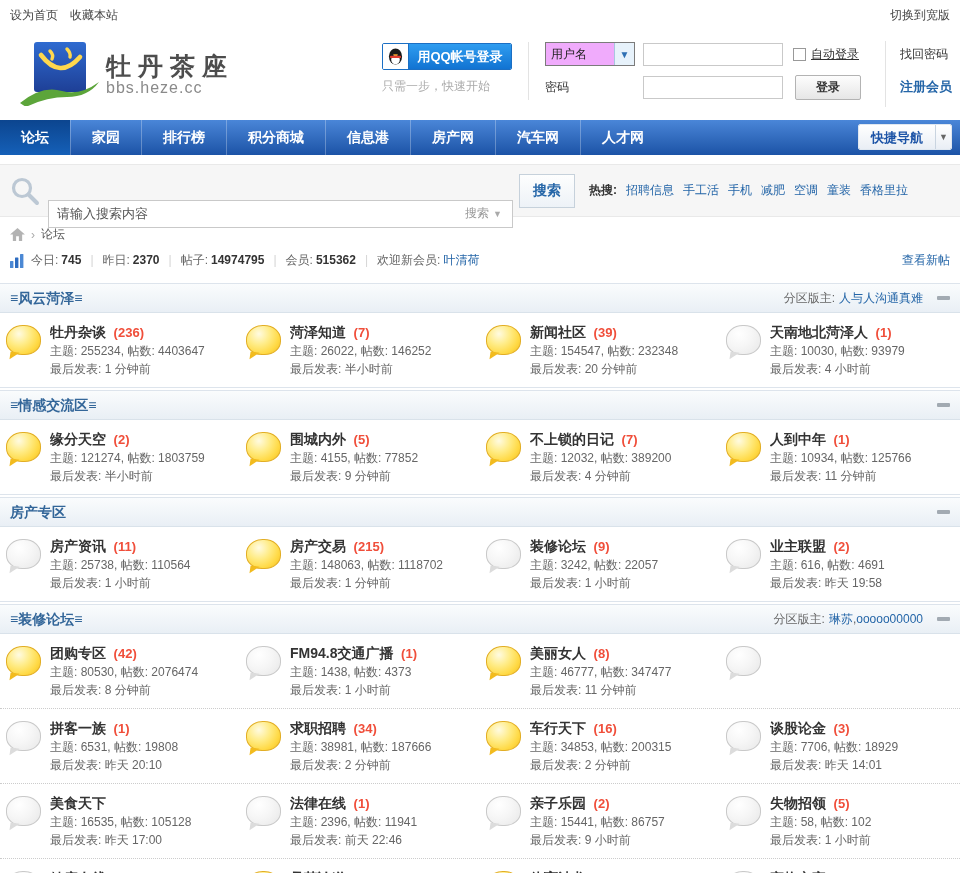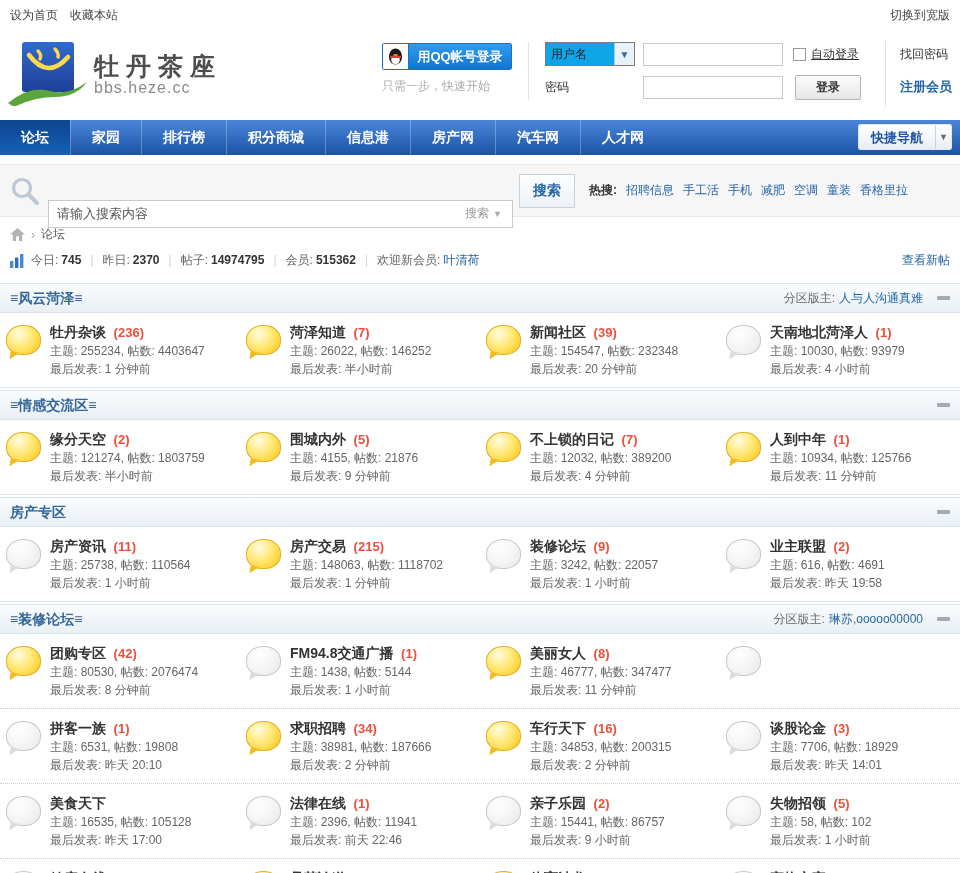--- a/index.html
+++ b/index.html
@@ -10,38 +10,38 @@
     font-size:12px; color:#333;
   }
   a { text-decoration:none; cursor:pointer; }
 
   
   .topbar { height:28px; padding:7px 10px 0 10px; display:flex; justify-content:space-between; }
   .topbar a { color:#444; margin-right:12px; }
   .topbar .right a { margin:0; }
 
   
-  .header { height:92px; padding:10px 8px 0 8px; display:flex; align-items:flex-start; }
+  .header { height:92px; padding:10px 8px 0 20px; display:flex; align-items:flex-start; }
   .logo { display:flex; align-items:center; margin-top:2px; }
   .logo-text { margin-left:6px; }
   .logo-title { font-size:25px; font-weight:bold; color:#4d4d4d; letter-spacing:7px; line-height:26px; }
   .logo-sub { font-size:16px; color:#8a8a8a; line-height:18px; letter-spacing:1px; }
   .hspacer { flex:1; }
 
   .qq-block { width:130px; margin-top:5px; }
   .qq-btn { display:flex; height:27px; border:1px solid #1b6fc4; border-radius:2px; overflow:hidden; cursor:pointer; }
   .qq-btn .qq-ico { width:26px; background:#fff; display:flex; align-items:center; justify-content:center; border-right:1px solid #1b6fc4; }
   .qq-btn .qq-label { flex:1; background:linear-gradient(#2f9df0,#1173d2); color:#fff; font-size:13px; font-weight:bold; display:flex; align-items:center; justify-content:center; }
   .qq-hint { color:#aaa; margin-top:8px; font-size:12px; }
 
   .vdiv { width:1px; height:58px; background:#e3e3e3; margin:4px 16px 0 16px; }
 
   .login-form { margin-top:3px; }
   .login-row { display:flex; align-items:center; height:26px; margin-bottom:7px; }
-  .sel-box { width:90px; height:24px; border:1px solid #7b7b7b; display:flex; align-items:center; background:#0ea5e9; cursor:pointer; }
+  .sel-box { width:90px; height:24px; border:1px solid #7b7b7b; display:flex; align-items:center; background:#f0abfc; cursor:pointer; }
   .sel-box .sel-text { flex:1; padding-left:5px; color:#222; }
   .sel-box .sel-caret { width:20px; height:22px; background:#e7f2fb; border-left:1px solid #a9c6e0; color:#2d6fb3; display:flex; align-items:center; justify-content:center; font-size:10px; }
   .pwd-label { width:90px; color:#333; }
   .login-input { width:140px; height:23px; border:1px solid #c9c9c9; margin-left:8px; padding:0 4px; font-size:12px; }
   .chk-wrap { display:flex; align-items:center; margin-left:10px; cursor:pointer; }
   .chk { width:13px; height:13px; border:1px solid #999; background:#fff; display:inline-block; }
   .chk-label { margin-left:5px; color:#333;text-decoration:underline; }
   .login-btn { width:66px; height:25px; margin-left:12px; border:1px solid #b3b3b3; border-radius:2px;
     background:linear-gradient(#fdfdfd,#e6e6e6); font-weight:bold; font-size:12px; color:#333; cursor:pointer; }
   .side-links { border-left:1px solid #e3e3e3; padding-left:14px; margin-left:24px; margin-top:3px; }
@@ -301,21 +301,21 @@
           <div class="forum-info">
             <div class="forum-title"><a class="forum-link">缘分天空</a><span class="forum-count"> (2)</span></div>
             <div class="forum-meta">主题: 121274, 帖数: 1803759</div>
             <div class="forum-meta">最后发表: 半小时前</div>
           </div>
         </div>
         <div class="forum-cell">
           <span class="bubble bubble-new"></span>
           <div class="forum-info">
             <div class="forum-title"><a class="forum-link">围城内外</a><span class="forum-count"> (5)</span></div>
-            <div class="forum-meta">主题: 4155, 帖数: 21876</div>
+            <div class="forum-meta">主题: 4155, 帖数: 77852</div>
             <div class="forum-meta">最后发表: 9 分钟前</div>
           </div>
         </div>
         <div class="forum-cell">
           <span class="bubble bubble-new"></span>
           <div class="forum-info">
             <div class="forum-title"><a class="forum-link">不上锁的日记</a><span class="forum-count"> (7)</span></div>
             <div class="forum-meta">主题: 12032, 帖数: 389200</div>
             <div class="forum-meta">最后发表: 4 分钟前</div>
           </div>
@@ -389,21 +389,21 @@
           <div class="forum-info">
             <div class="forum-title"><a class="forum-link">团购专区</a><span class="forum-count"> (42)</span></div>
             <div class="forum-meta">主题: 80530, 帖数: 2076474</div>
             <div class="forum-meta">最后发表: 8 分钟前</div>
           </div>
         </div>
         <div class="forum-cell">
           <span class="bubble bubble-old"></span>
           <div class="forum-info">
             <div class="forum-title"><a class="forum-link">FM94.8交通广播</a><span class="forum-count"> (1)</span></div>
-            <div class="forum-meta">主题: 1438, 帖数: 5144</div>
+            <div class="forum-meta">主题: 1438, 帖数: 4373</div>
             <div class="forum-meta">最后发表: 1 小时前</div>
           </div>
         </div>
         <div class="forum-cell">
           <span class="bubble bubble-new"></span>
           <div class="forum-info">
             <div class="forum-title"><a class="forum-link">美丽女人</a><span class="forum-count"> (8)</span></div>
             <div class="forum-meta">主题: 46777, 帖数: 347477</div>
             <div class="forum-meta">最后发表: 11 分钟前</div>
           </div>

